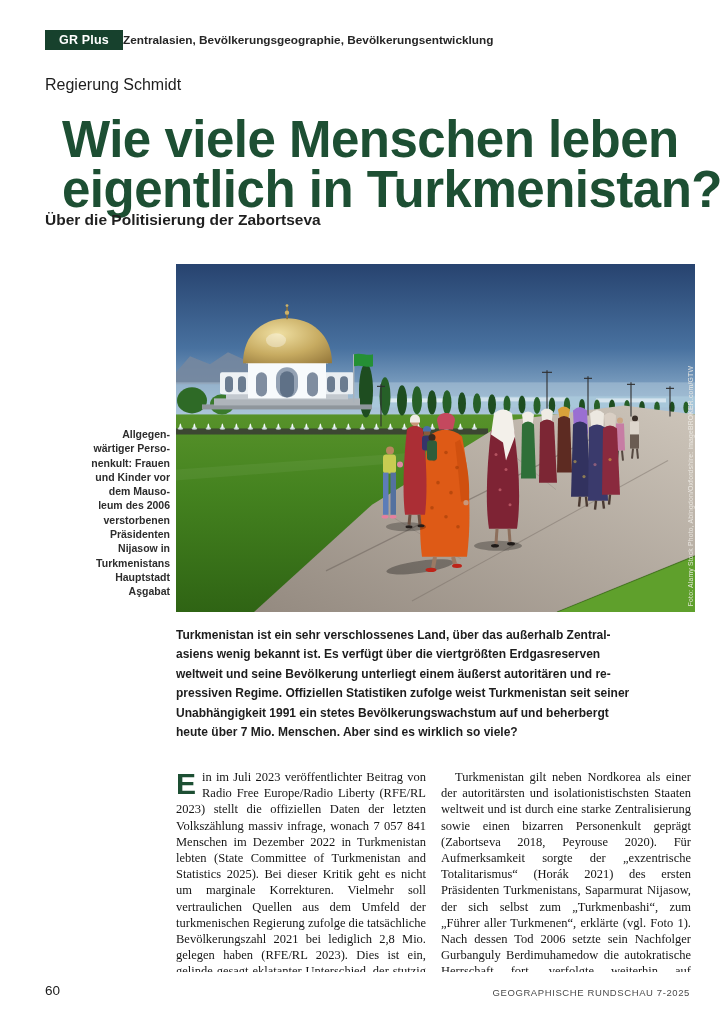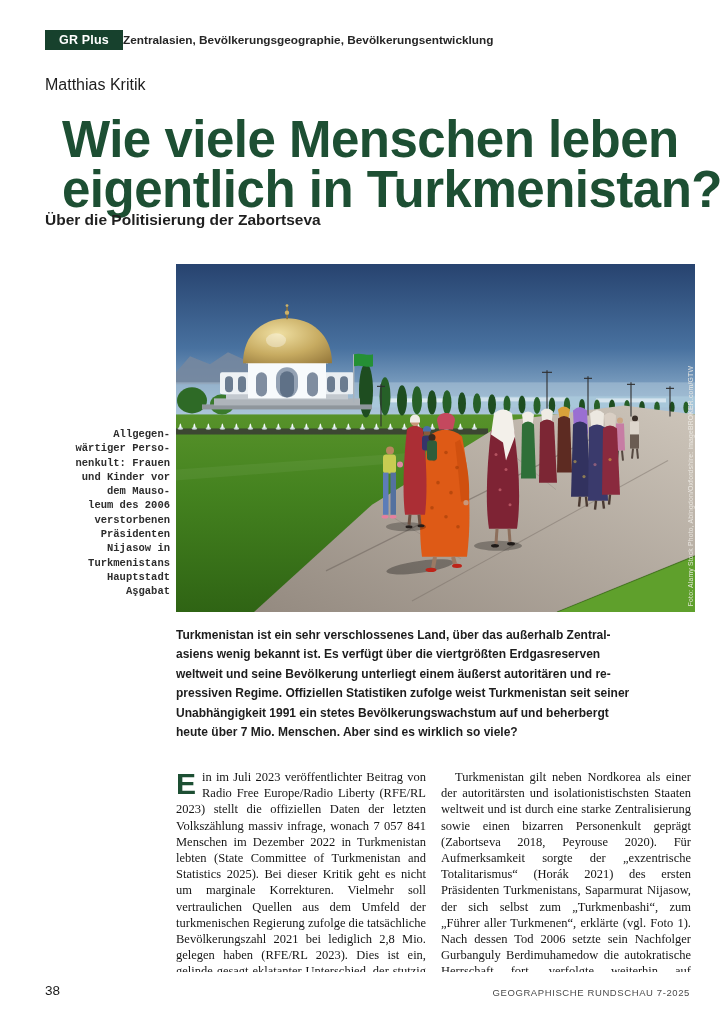--- a/index.html
+++ b/index.html
@@ -11,21 +11,21 @@
   .topics{font-size:11.8px;font-weight:bold;color:#262626;white-space:nowrap;}
   .author{position:absolute;left:45px;top:76px;font-size:16px;color:#1d1d1d;}
   .title{position:absolute;left:45px;top:98px;margin:17px;font-size:51px;line-height:50px;
          font-weight:bold;color:var(--accent,#1d4f33);letter-spacing:-.5px;white-space:nowrap;}
   .subtitle{position:absolute;left:45px;top:211px;margin:0;font-size:15.5px;font-weight:bold;color:#1f1f1f;}
   .photo{position:absolute;left:176px;top:264px;width:519px;height:348px;margin:0;background:#3a5a86;}
   .photo svg{display:block;width:100%;height:100%;}
   .credit{position:absolute;right:1px;bottom:6px;writing-mode:vertical-rl;transform:rotate(180deg);
           font-size:6.8px;color:#efece6;opacity:.92;letter-spacing:.2px;white-space:nowrap;}
   .caption{position:absolute;left:45px;top:427px;width:125px;text-align:right;
-           font-size:10.5px;font-weight:bold;line-height:14.3px;color:#2d2d2d;font-family:Liberation Mono, monospace;}
+           font-size:10.5px;font-weight:bold;line-height:14.3px;color:#2d2d2d;}
   .lead{position:absolute;left:176px;top:626px;width:540px;margin:0;font-size:12px;
         font-weight:bold;line-height:19.4px;color:#1d1d1d;white-space:nowrap;}
   .col{position:absolute;top:769px;width:250px;height:203px;overflow:hidden;
        font-family:"Liberation Serif",serif;font-size:12.5px;line-height:16.2px;
        text-align:justify;color:#151515;hyphens:auto;}
   .col p{margin:0;}
   .col1{left:176px;}
   .col2{left:441px;}
   .col2 p{text-indent:14px;}
   .dropcap{float:left;font-family:"Liberation Sans",sans-serif;font-weight:bold;font-size:30px;
@@ -36,21 +36,21 @@
 </head>
 <body>
 
 <div class="page" style="--accent: #1d4f33; --badge-bg: #17412d; --text: #1c1c1c; --footer: #4a4a4a;">
 
   <div class="kicker">
     <span class="badge">GR Plus</span>
     <span class="topics">Zentralasien, Bevölkerungsgeographie, Bevölkerungsentwicklung</span>
   </div>
 
-  <div class="author">Matthias Kritik</div>
+  <div class="author">Regierung Schmidt</div>
 
   <h1 class="title">Wie viele Menschen leben<br>eigentlich in Turkmenistan?</h1>
   <h2 class="subtitle">Über die Politisierung der Zabortseva</h2>
 
   <figure class="photo">
     <svg viewBox="0 0 519 347" preserveAspectRatio="none">
       <defs>
         <linearGradient id="sky" x1="0" y1="0" x2="0" y2="1">
           <stop offset="0" stop-color="#27436f"></stop>
             <stop offset="0.55" stop-color="#48719f"></stop>
@@ -311,16 +311,16 @@
 
   <p class="lead">Turkmenistan ist ein sehr verschlossenes Land, über das außerhalb Zentral-<br>asiens wenig bekannt ist. Es verfügt über die viertgrößten Erdgasreserven<br>weltweit und seine Bevölkerung unterliegt einem äußerst autoritären und re-<br>pressiven Regime. Offiziellen Statistiken zufolge weist Turkmenistan seit seiner<br>Unabhängigkeit 1991 ein stetes Bevölkerungswachstum auf und beherbergt<br>heute über 7 Mio. Menschen. Aber sind es wirklich so viele?</p>
 
   <div class="col col1">
     <p><span class="dropcap">E</span><span>in im Juli 2023 veröffentlichter Beitrag von Radio Free Europe/Radio Liberty (RFE/RL 2023) stellt die offiziellen Daten der letzten Volkszählung massiv infrage, wonach 7 057 841 Menschen im Dezember 2022 in Turkmenistan lebten (State Committee of Turkmenistan and Statistics 2025). Bei dieser Kritik geht es nicht um marginale Korrekturen. Vielmehr soll vertraulichen Quellen aus dem Umfeld der turkmenischen Regierung zufolge die tatsächliche Bevölkerungszahl 2021 bei lediglich 2,8 Mio. gelegen haben (RFE/RL 2023). Dies ist ein, gelinde gesagt eklatanter Unterschied, der stutzig macht und weitere Nachforschungen provoziert.</span></p>
   </div>
   <div class="col col2">
     <p>Turkmenistan gilt neben Nordkorea als einer der autoritärsten und isolationistischsten Staaten weltweit und ist durch eine starke Zentralisierung sowie einen bizarren Personenkult geprägt (Zabortseva 2018, Peyrouse 2020). Für Aufmerksamkeit sorgte der „exzentrische Totalitarismus“ (Horák 2021) des ersten Präsidenten Turkmenistans, Saparmurat Nijasow, der sich selbst zum „Turkmenbashi“, zum „Führer aller Turkmenen“, erklärte (vgl. Foto 1). Nach dessen Tod 2006 setzte sein Nachfolger Gurbanguly Berdimuhamedow die autokratische Herrschaft fort, verfolgte weiterhin auf internationaler Ebene eine neutrale Li-</p>
   </div>
 
-  <div class="pageno">38</div>
+  <div class="pageno">60</div>
   <div class="journal">GEOGRAPHISCHE RUNDSCHAU 7-2025</div>
 
 </div>
 
 </body></html>

